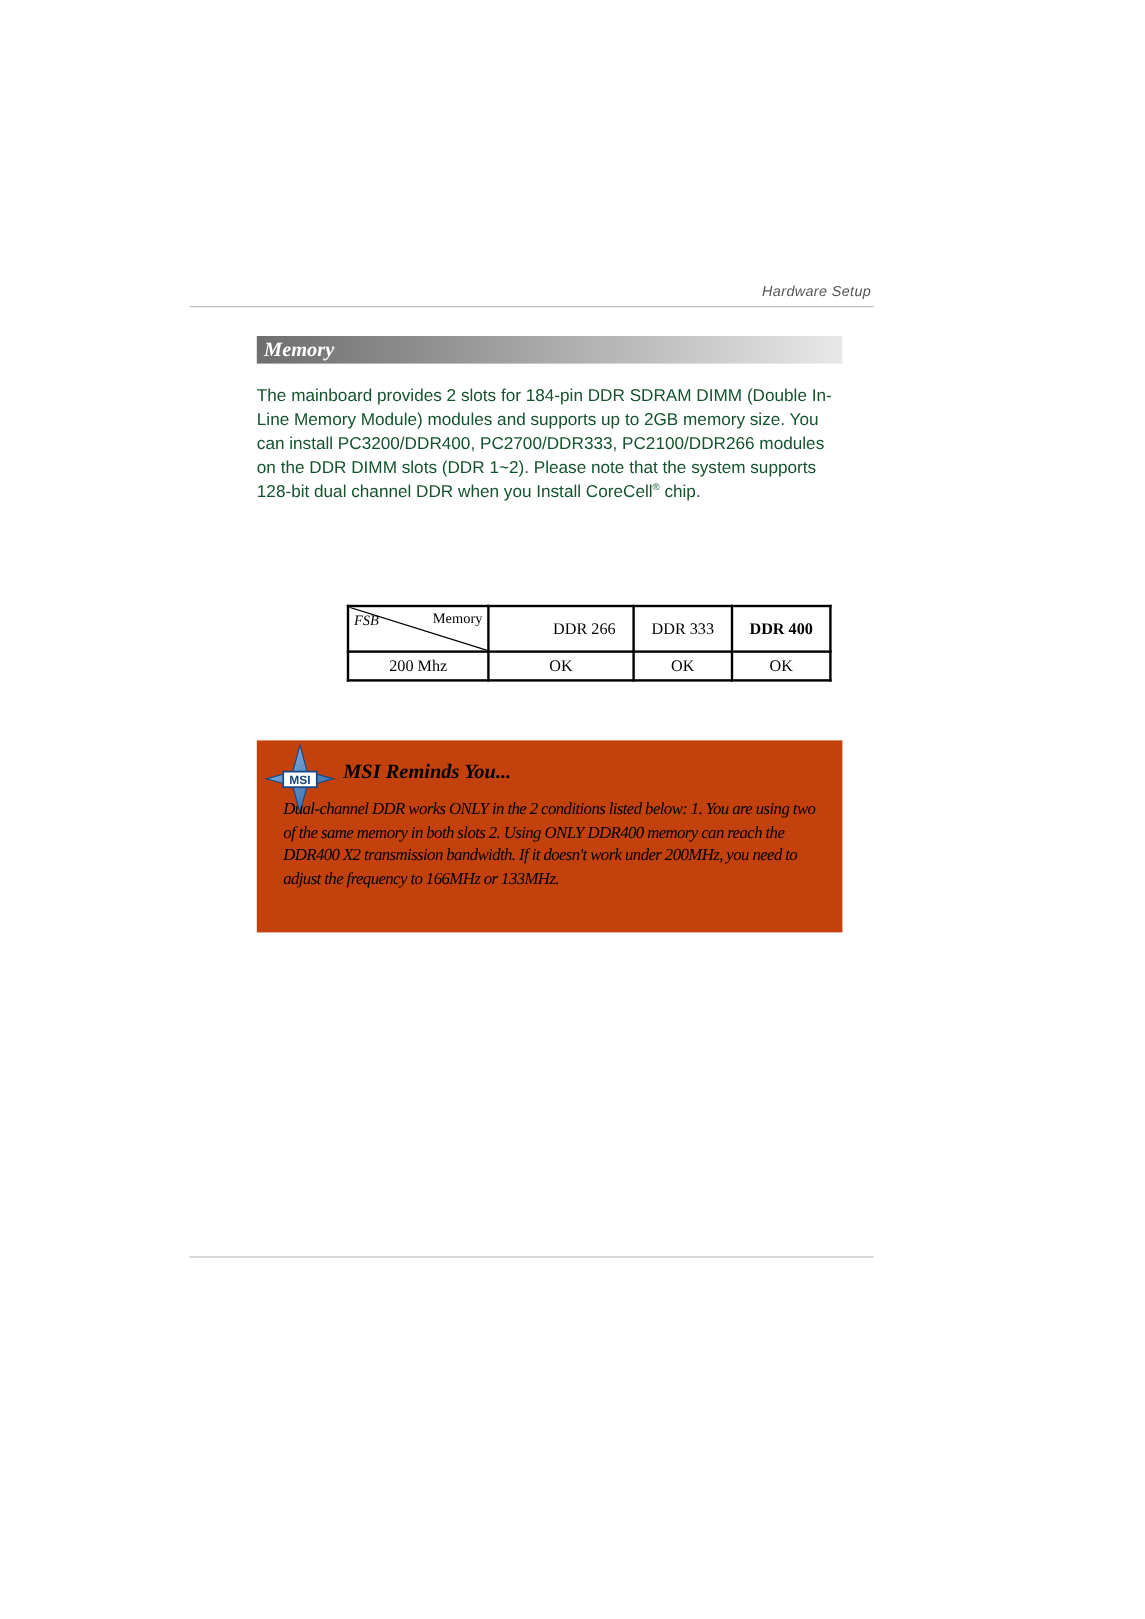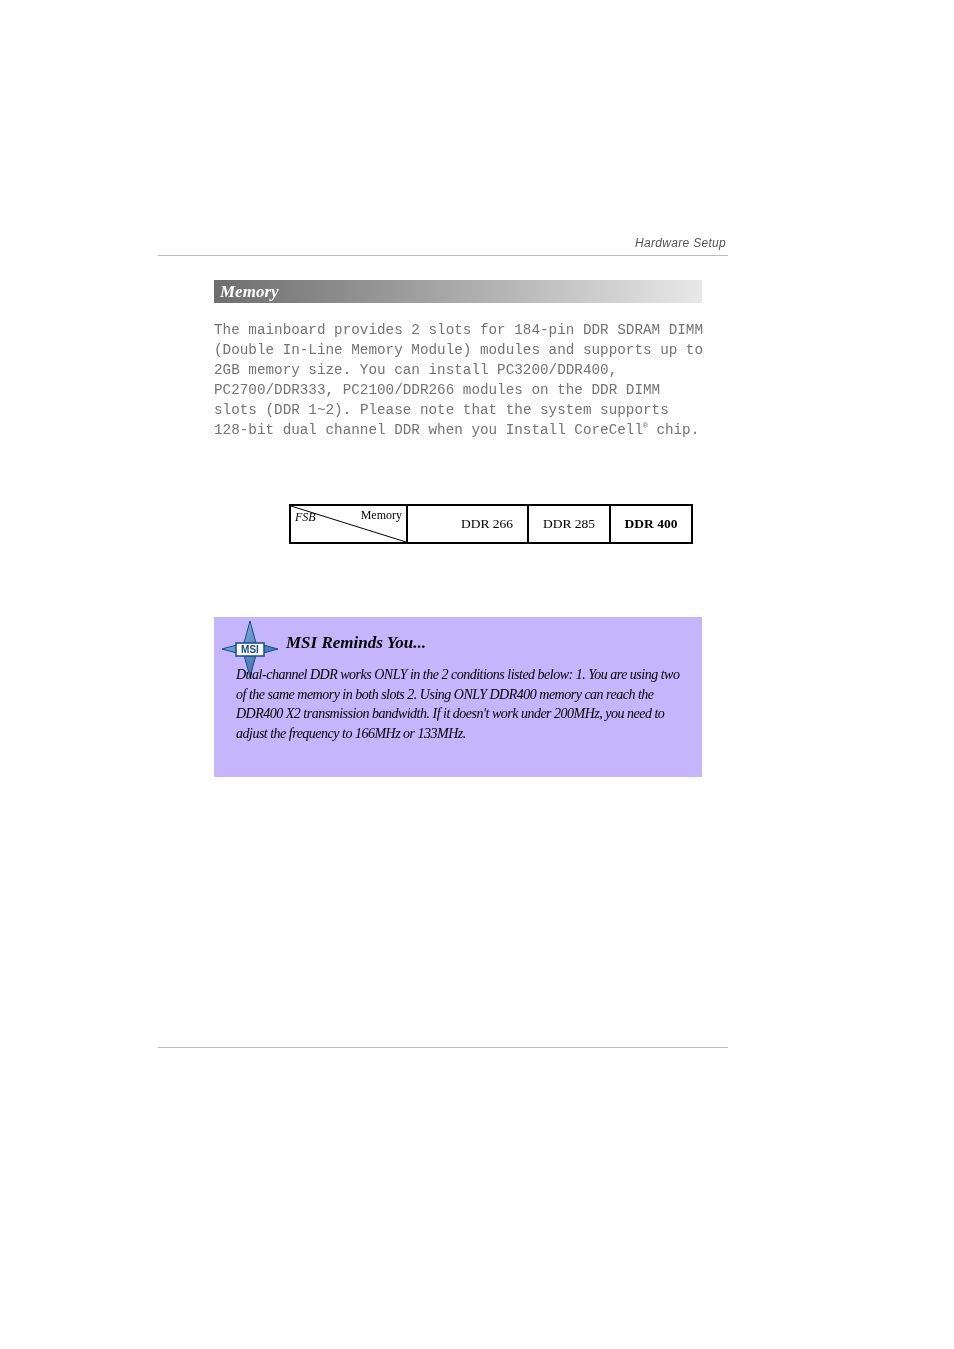--- a/index.html
+++ b/index.html
@@ -55,24 +55,24 @@
     line-height: 23px;
     padding-left: 6px;
   }
 
   
   .body-block {
     position: absolute;
     left: 214px;
     top: 320px;
     width: 490px;
-    font-family: Liberation Mono, monospace;
+    font-family: Liberation Sans, sans-serif;
     font-size: 14.3px;
     line-height: 1.40;
-    color: #737373;
+    color: #14532d;
   }
   .body-block sup {
     font-size: 8px;
     vertical-align: super;
   }
 
   .table-caption {
     position: absolute;
     left: 214px;
     top: 470px;
@@ -126,21 +126,21 @@
     font-style: italic;
   }
 
   
   .important-box {
     position: absolute;
     left: 214px;
     top: 617px;
     width: 488px;
     height: 160px;
-    background: #c4b5fd;
+    background: #c2410c;
   }
   .important-title {
     position: absolute;
     left: 72px;
     top: 16px;
     font-family: "Times New Roman", Times, serif;
     font-weight: bold;
     font-style: italic;
     font-size: 17px;
     color: #000;
@@ -212,22 +212,28 @@
       <th class="diag-cell" style="width:115px;height:36px;">
         <div class="diag-inner">
           <svg class="diag-line" viewBox="0 0 115 36" preserveAspectRatio="none">
             <line x1="0" y1="0" x2="115" y2="36" stroke="#000" stroke-width="1"></line>
           </svg>
           <span class="diag-label-top">Memory</span>
           <span class="diag-label-bottom">FSB</span>
         </div>
       </th>
       <th style="width:78px;padding-left:40px;">DDR 266</th>
-      <th style="width:78px;">DDR 285</th>
+      <th style="width:78px;">DDR 333</th>
       <th style="width:78px;font-weight:bold;">DDR 400</th>
+    </tr>
+    <tr>
+      <td style="height:20px;">200 Mhz</td>
+      <td>OK</td>
+      <td>OK</td>
+      <td>OK</td>
     </tr>
   </tbody>
     </table>
 
   <div class="important-box">
     <div class="msi-badge">
       <svg viewBox="0 0 60 60">
 
         <defs>
           <linearGradient id="g1" x1="0" y1="0" x2="1" y2="1">

